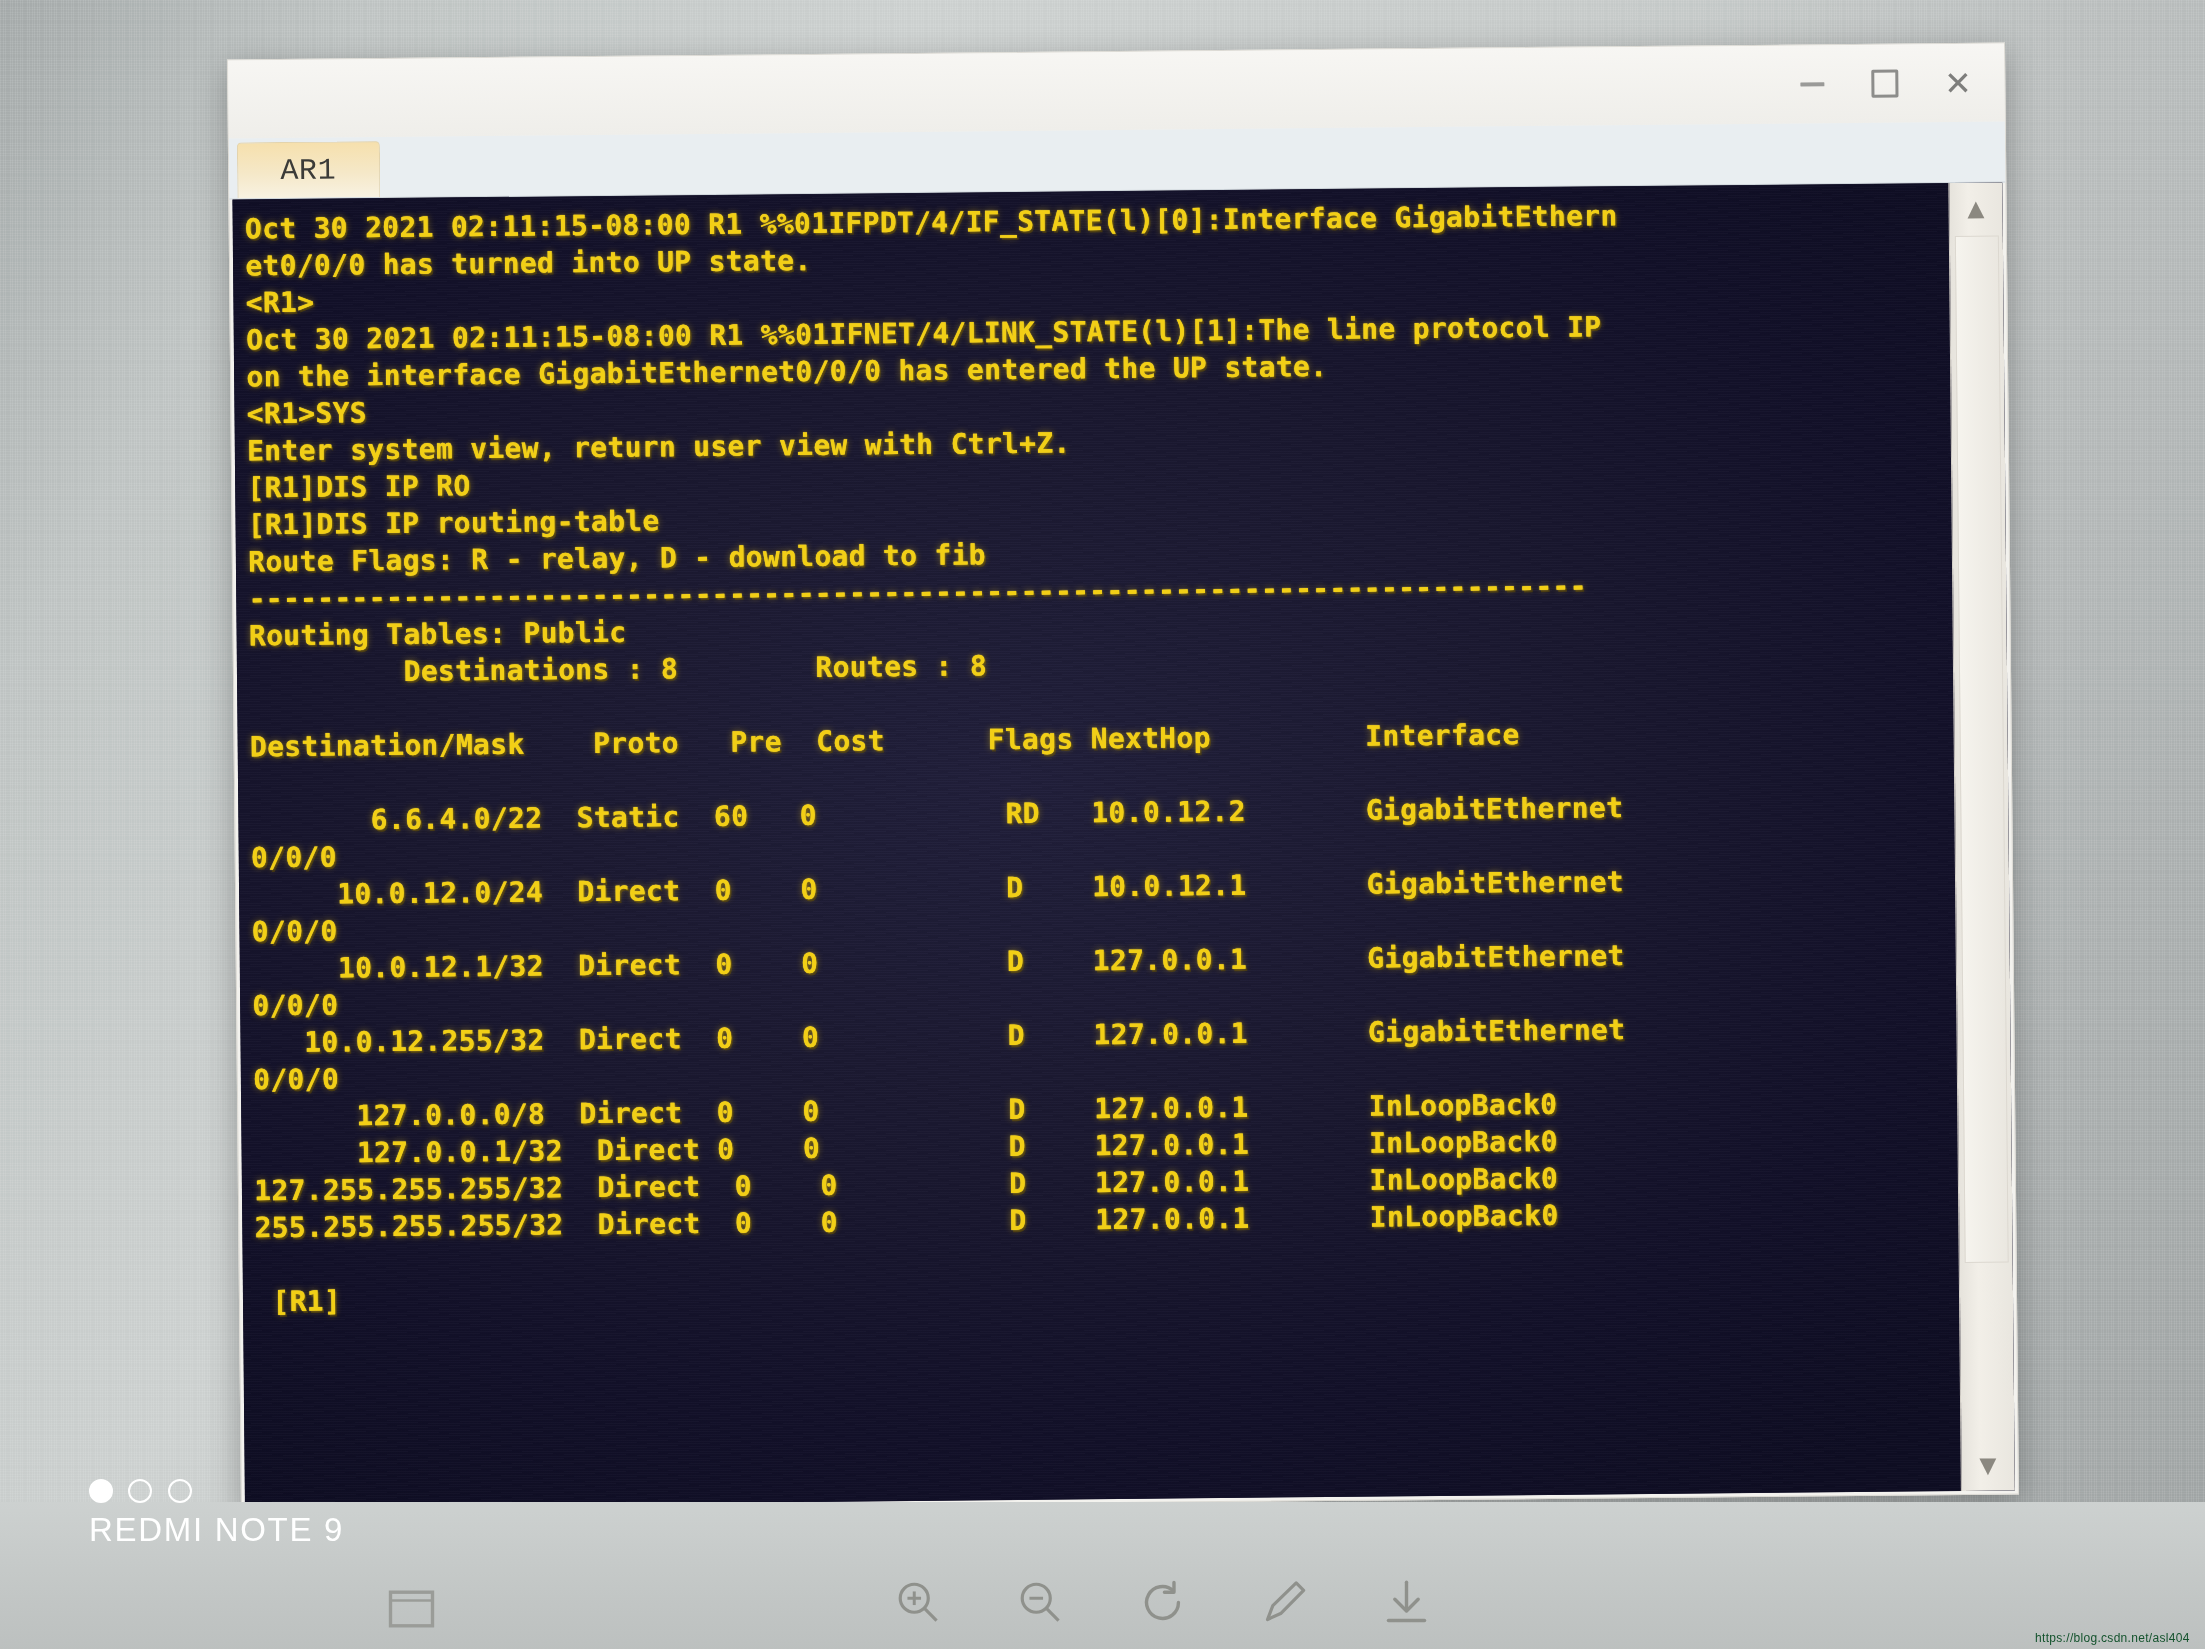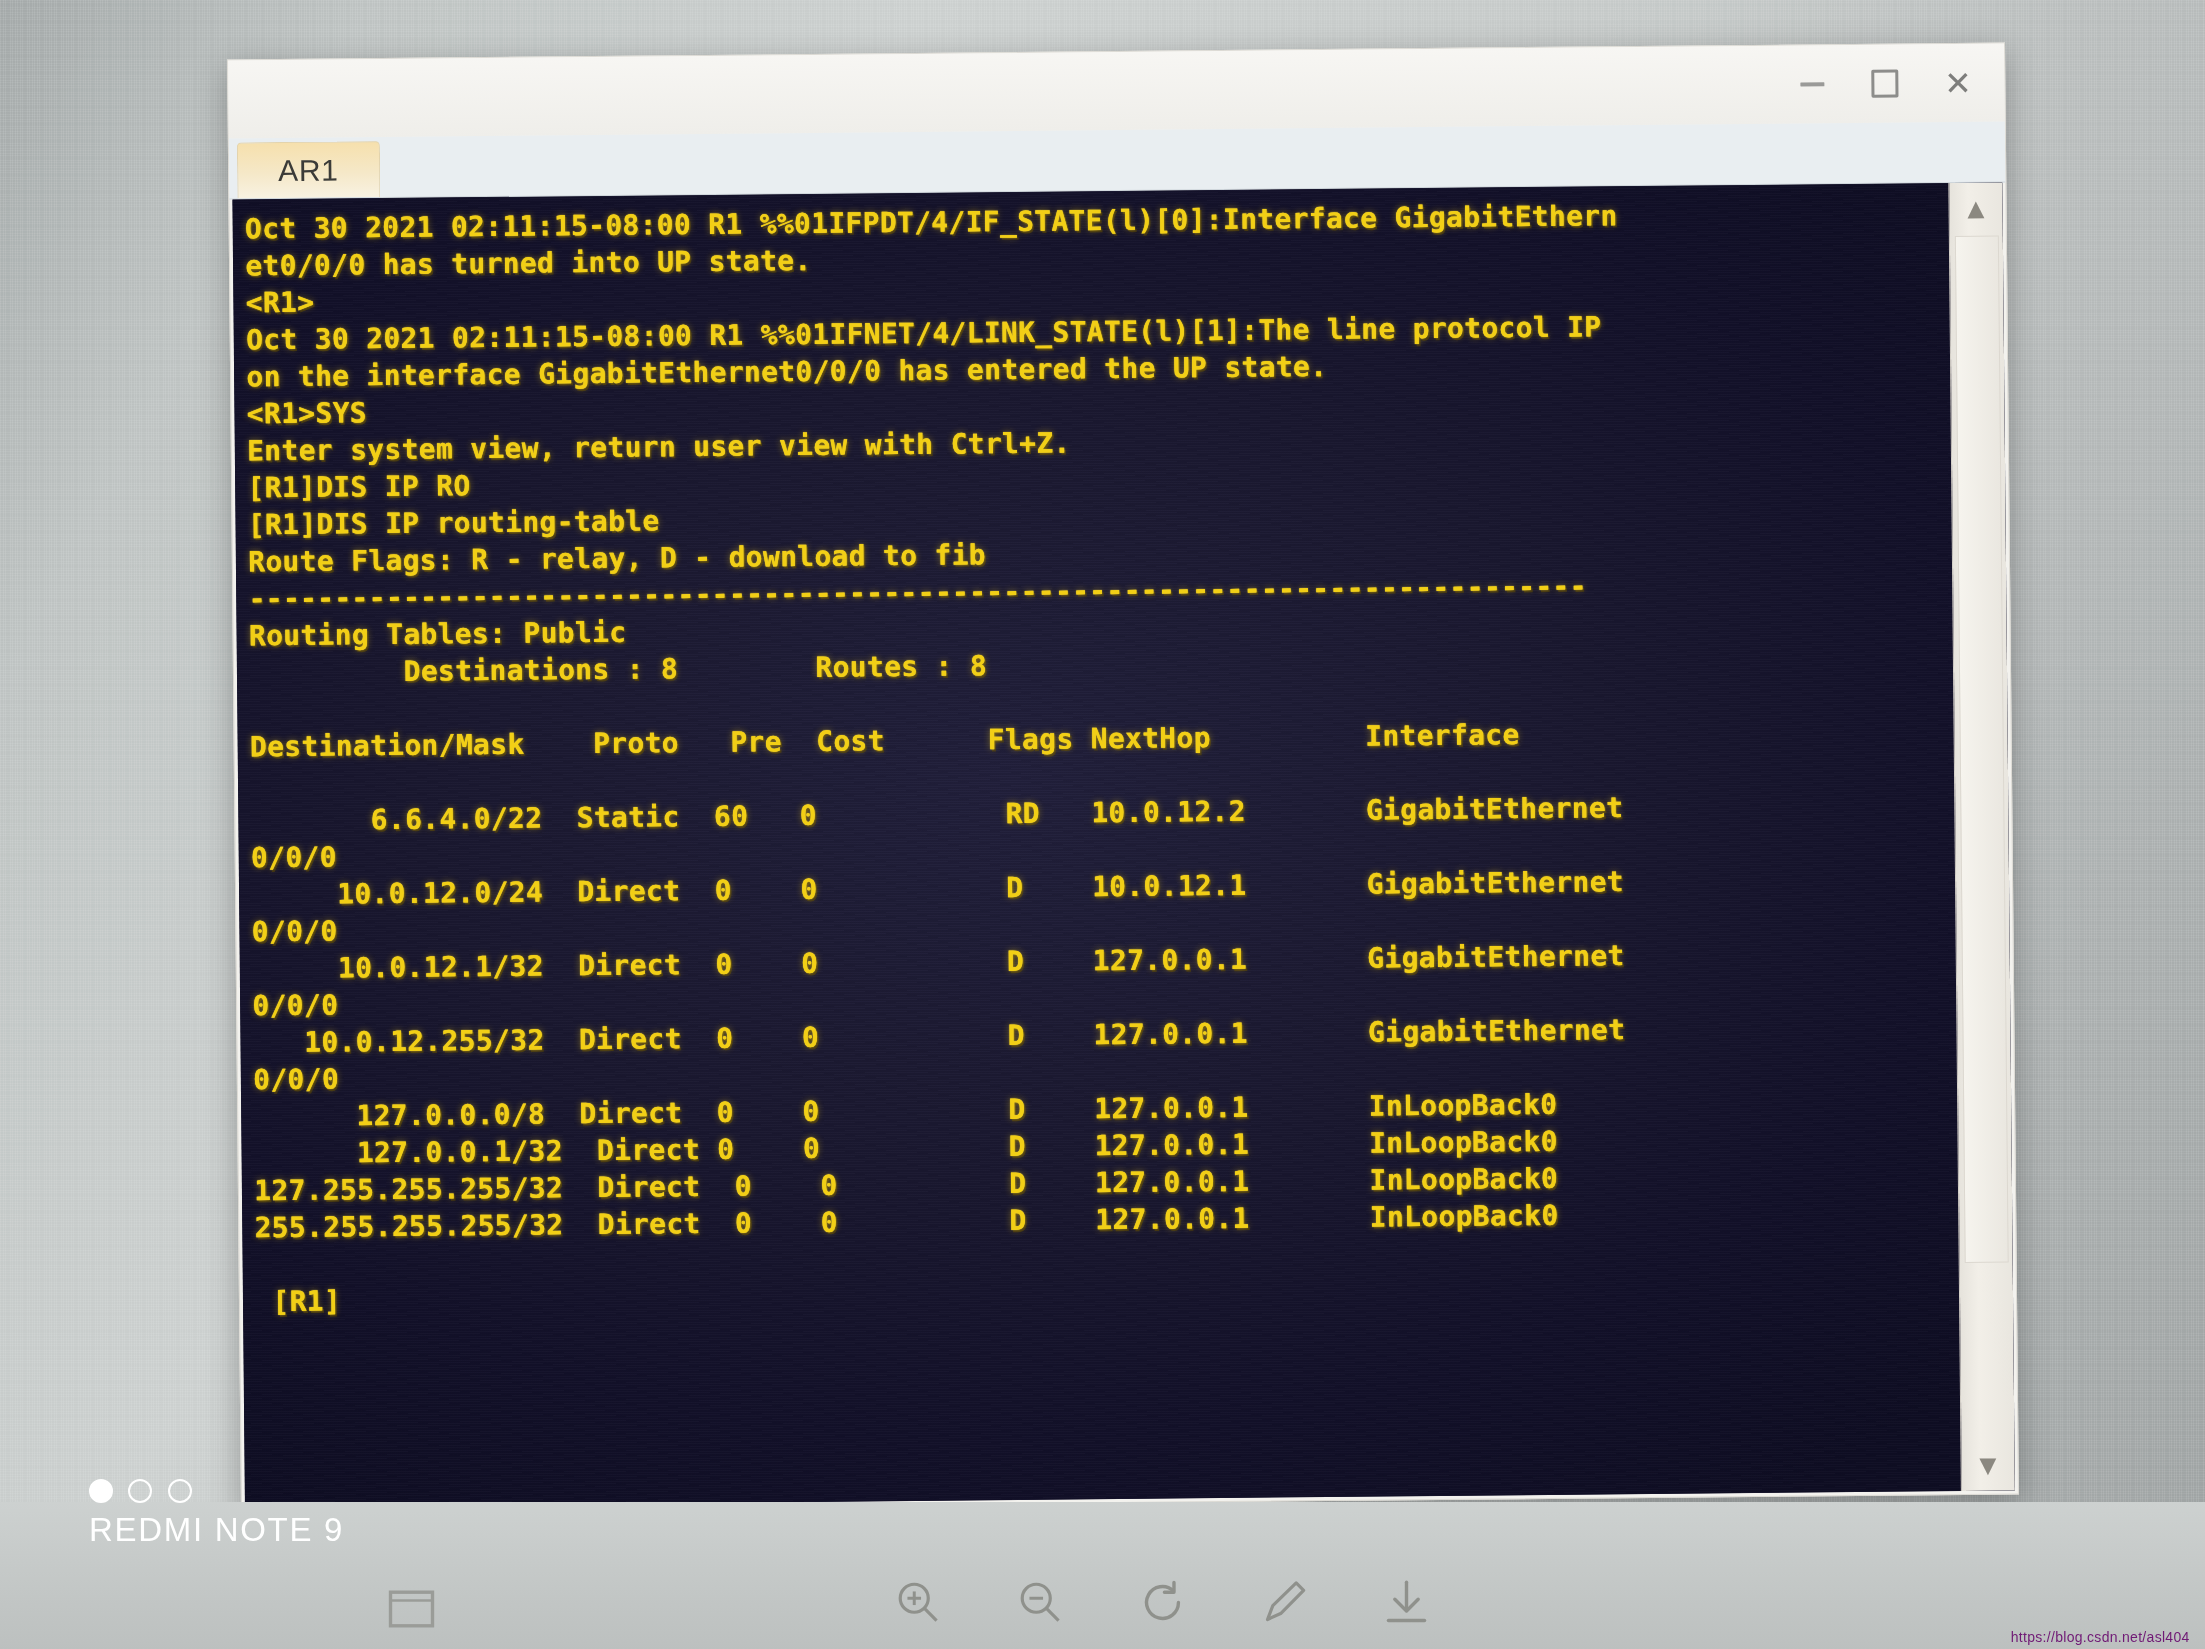--- a/index.html
+++ b/index.html
@@ -57,21 +57,21 @@
     height:60px;background:#e9eef1;position:relative;
     border-bottom:1.7px solid #cfd6db;
   }
   #tab-ar1{
     position:absolute;left:7.7px;top:4.4px;width:141px;height:55px;
     background:linear-gradient(180deg,#f6e0ad 0%,#f5e8c8 55%,#f8f2e2 100%);
     border:0.6px solid #e3d3ac;border-bottom:none;
     border-radius:4.4px 4.4px 0 0;
     display:flex;align-items:center;justify-content:center;
   }
-  #tab-ar1 span{font-size:30px;color:#3b3b38;letter-spacing:0.6px;}
+  #tab-ar1 span{font-size:30px;color:#3b3b38;letter-spacing:0.6px;font-family:Liberation Mono, monospace;}
 
   
   #terminal-outer{
     position:absolute;left:3.3px;top:139px;right:3.3px;bottom:3.3px;
     background:#14132a;
     overflow:hidden;
   }
   #terminal{
     position:absolute;left:0;top:0;right:53px;bottom:0;
     background:
@@ -136,21 +136,21 @@
 
   
   #redmi-watermark{
     position:absolute;left:89px;top:1479px;color:#ffffff;
   }
   #redmi-dots{display:flex;gap:15.4px;align-items:center;margin-bottom:7.7px;}
   .dot{width:24px;height:24px;border-radius:50%;border:2.2px solid #ffffff;box-sizing:border-box;}
   .dot.filled{background:#ffffff;}
   #redmi-label{font-size:33px;letter-spacing:1.7px;color:#ffffff;font-weight:400;}
   #csdn-watermark{
-    position:absolute;right:15.4px;bottom:5.5px;font-size:14px;color:#701a75;
+    position:absolute;right:15.4px;bottom:5.5px;font-size:12px;color:#14532d;
     letter-spacing:0.3px;
     text-align:center;
   }
 </style>
 </head>
 <body>
 
 <div id="photo-backdrop">
   <div id="backdrop-texture"></div>
   <div id="screen-glow"></div>

